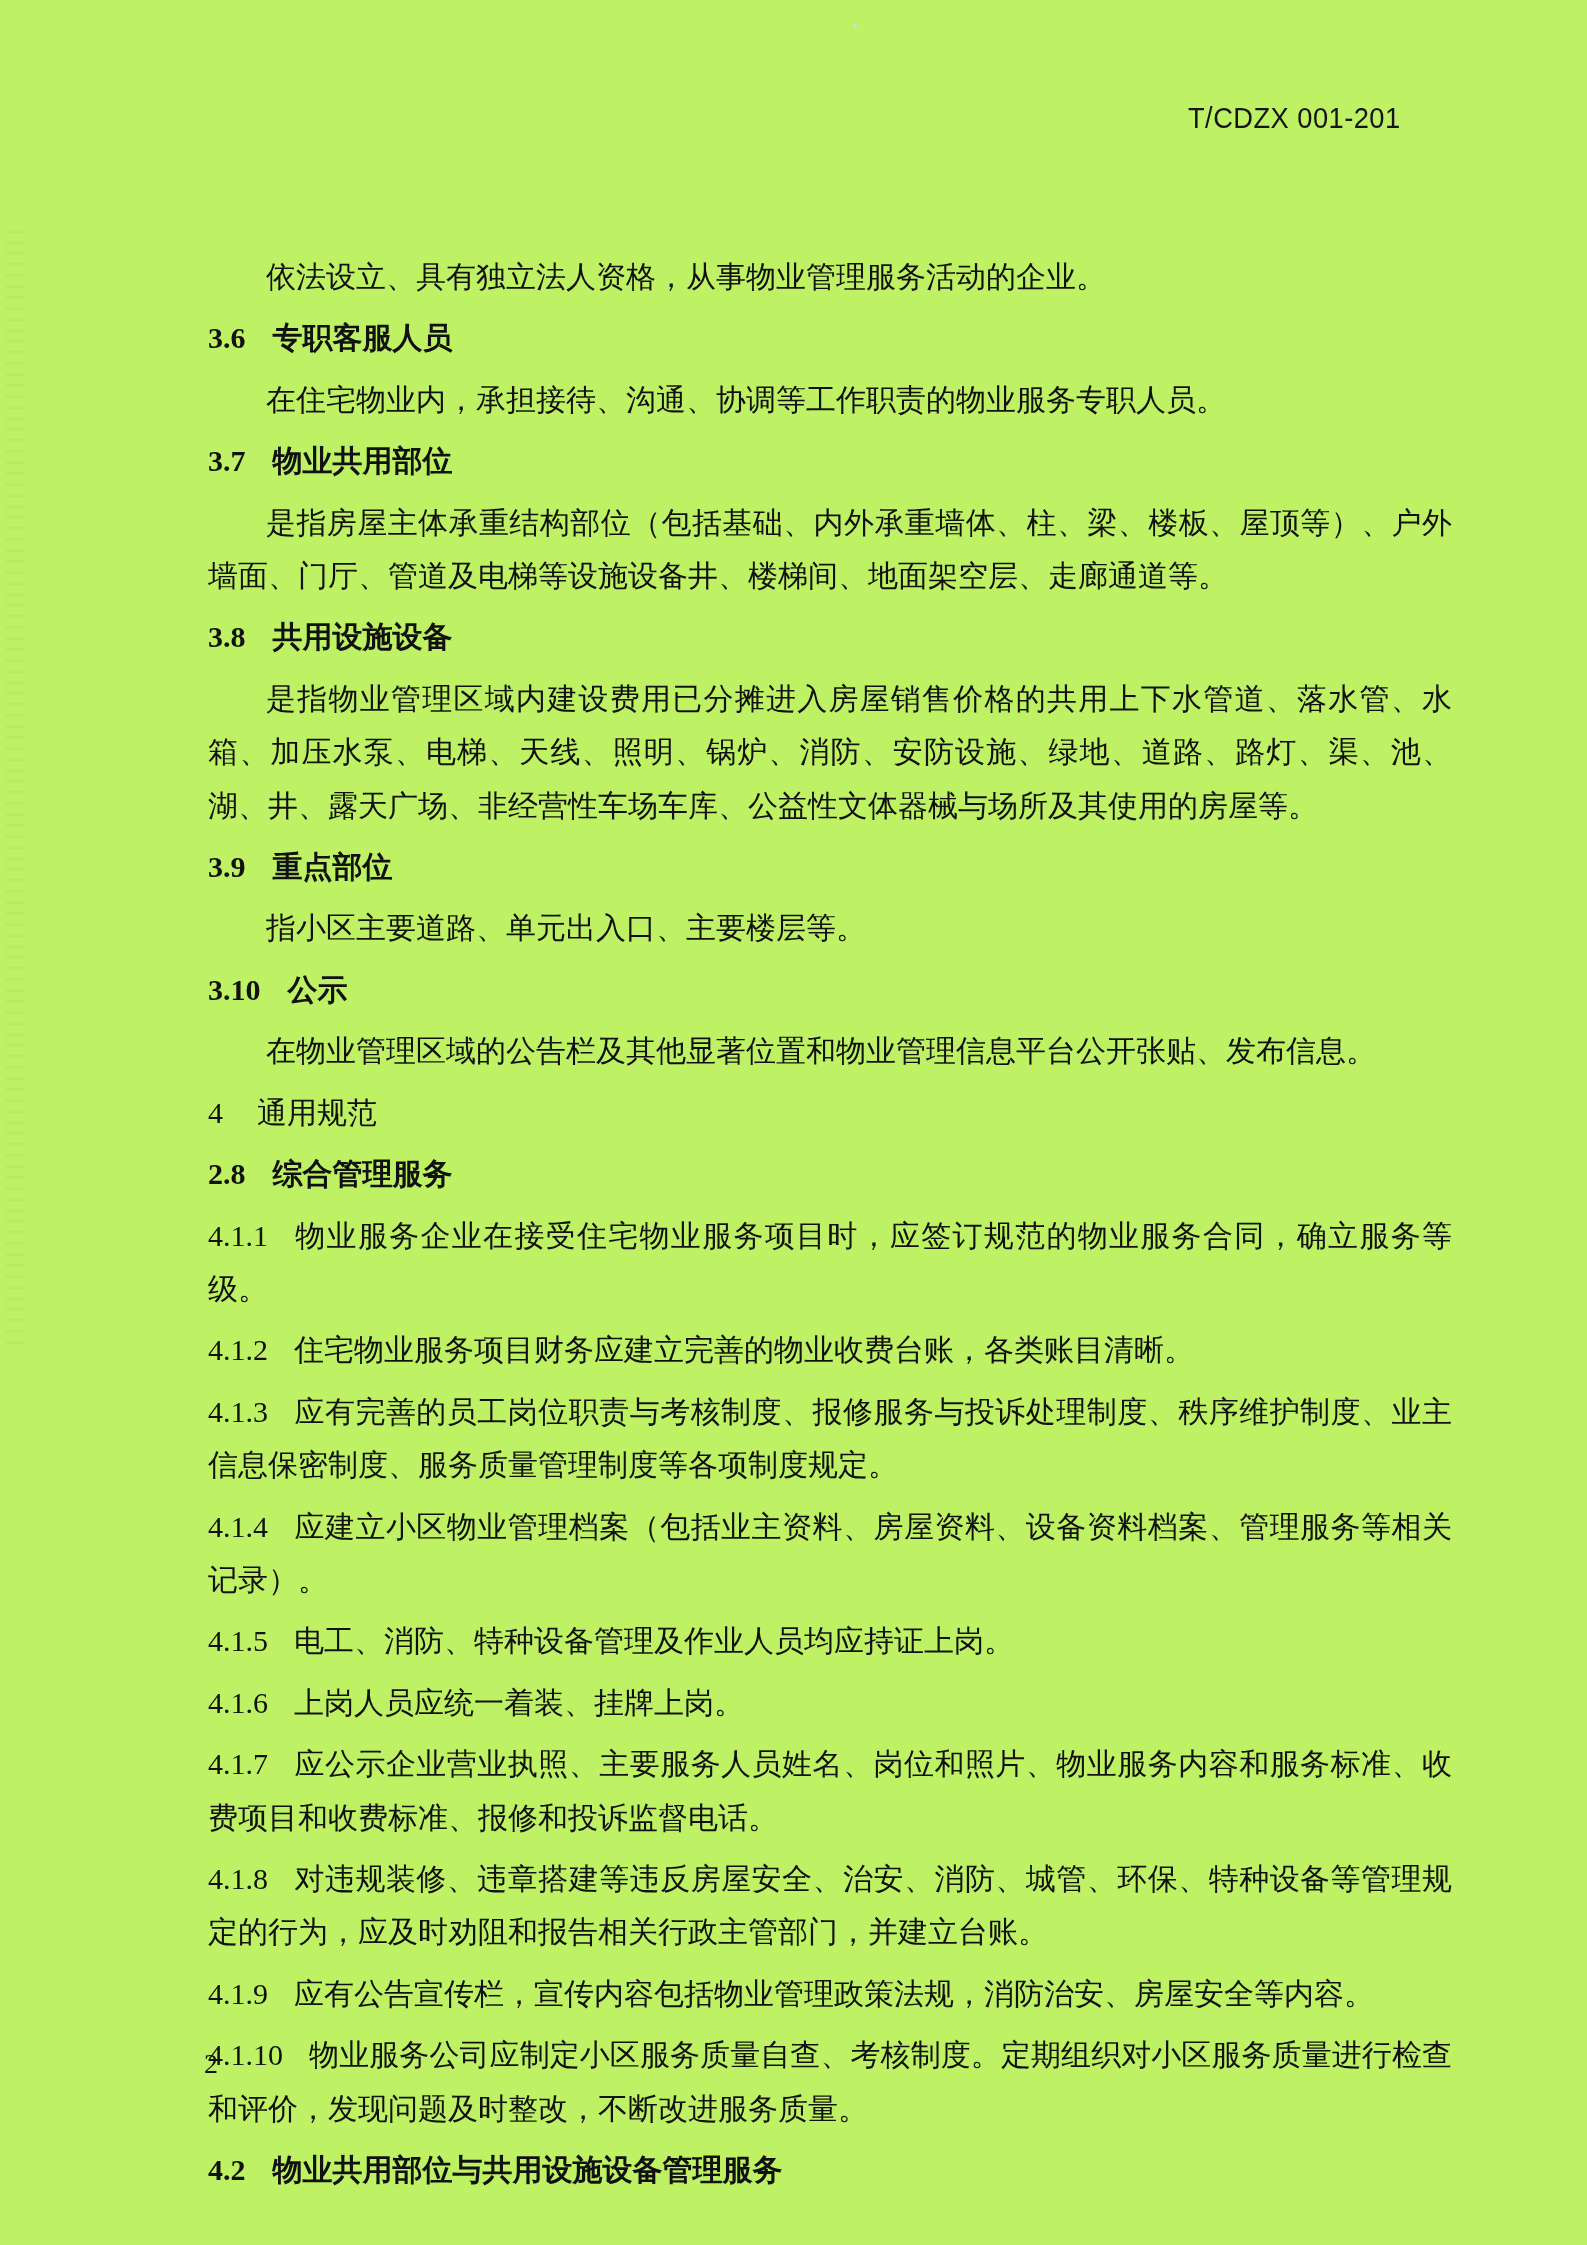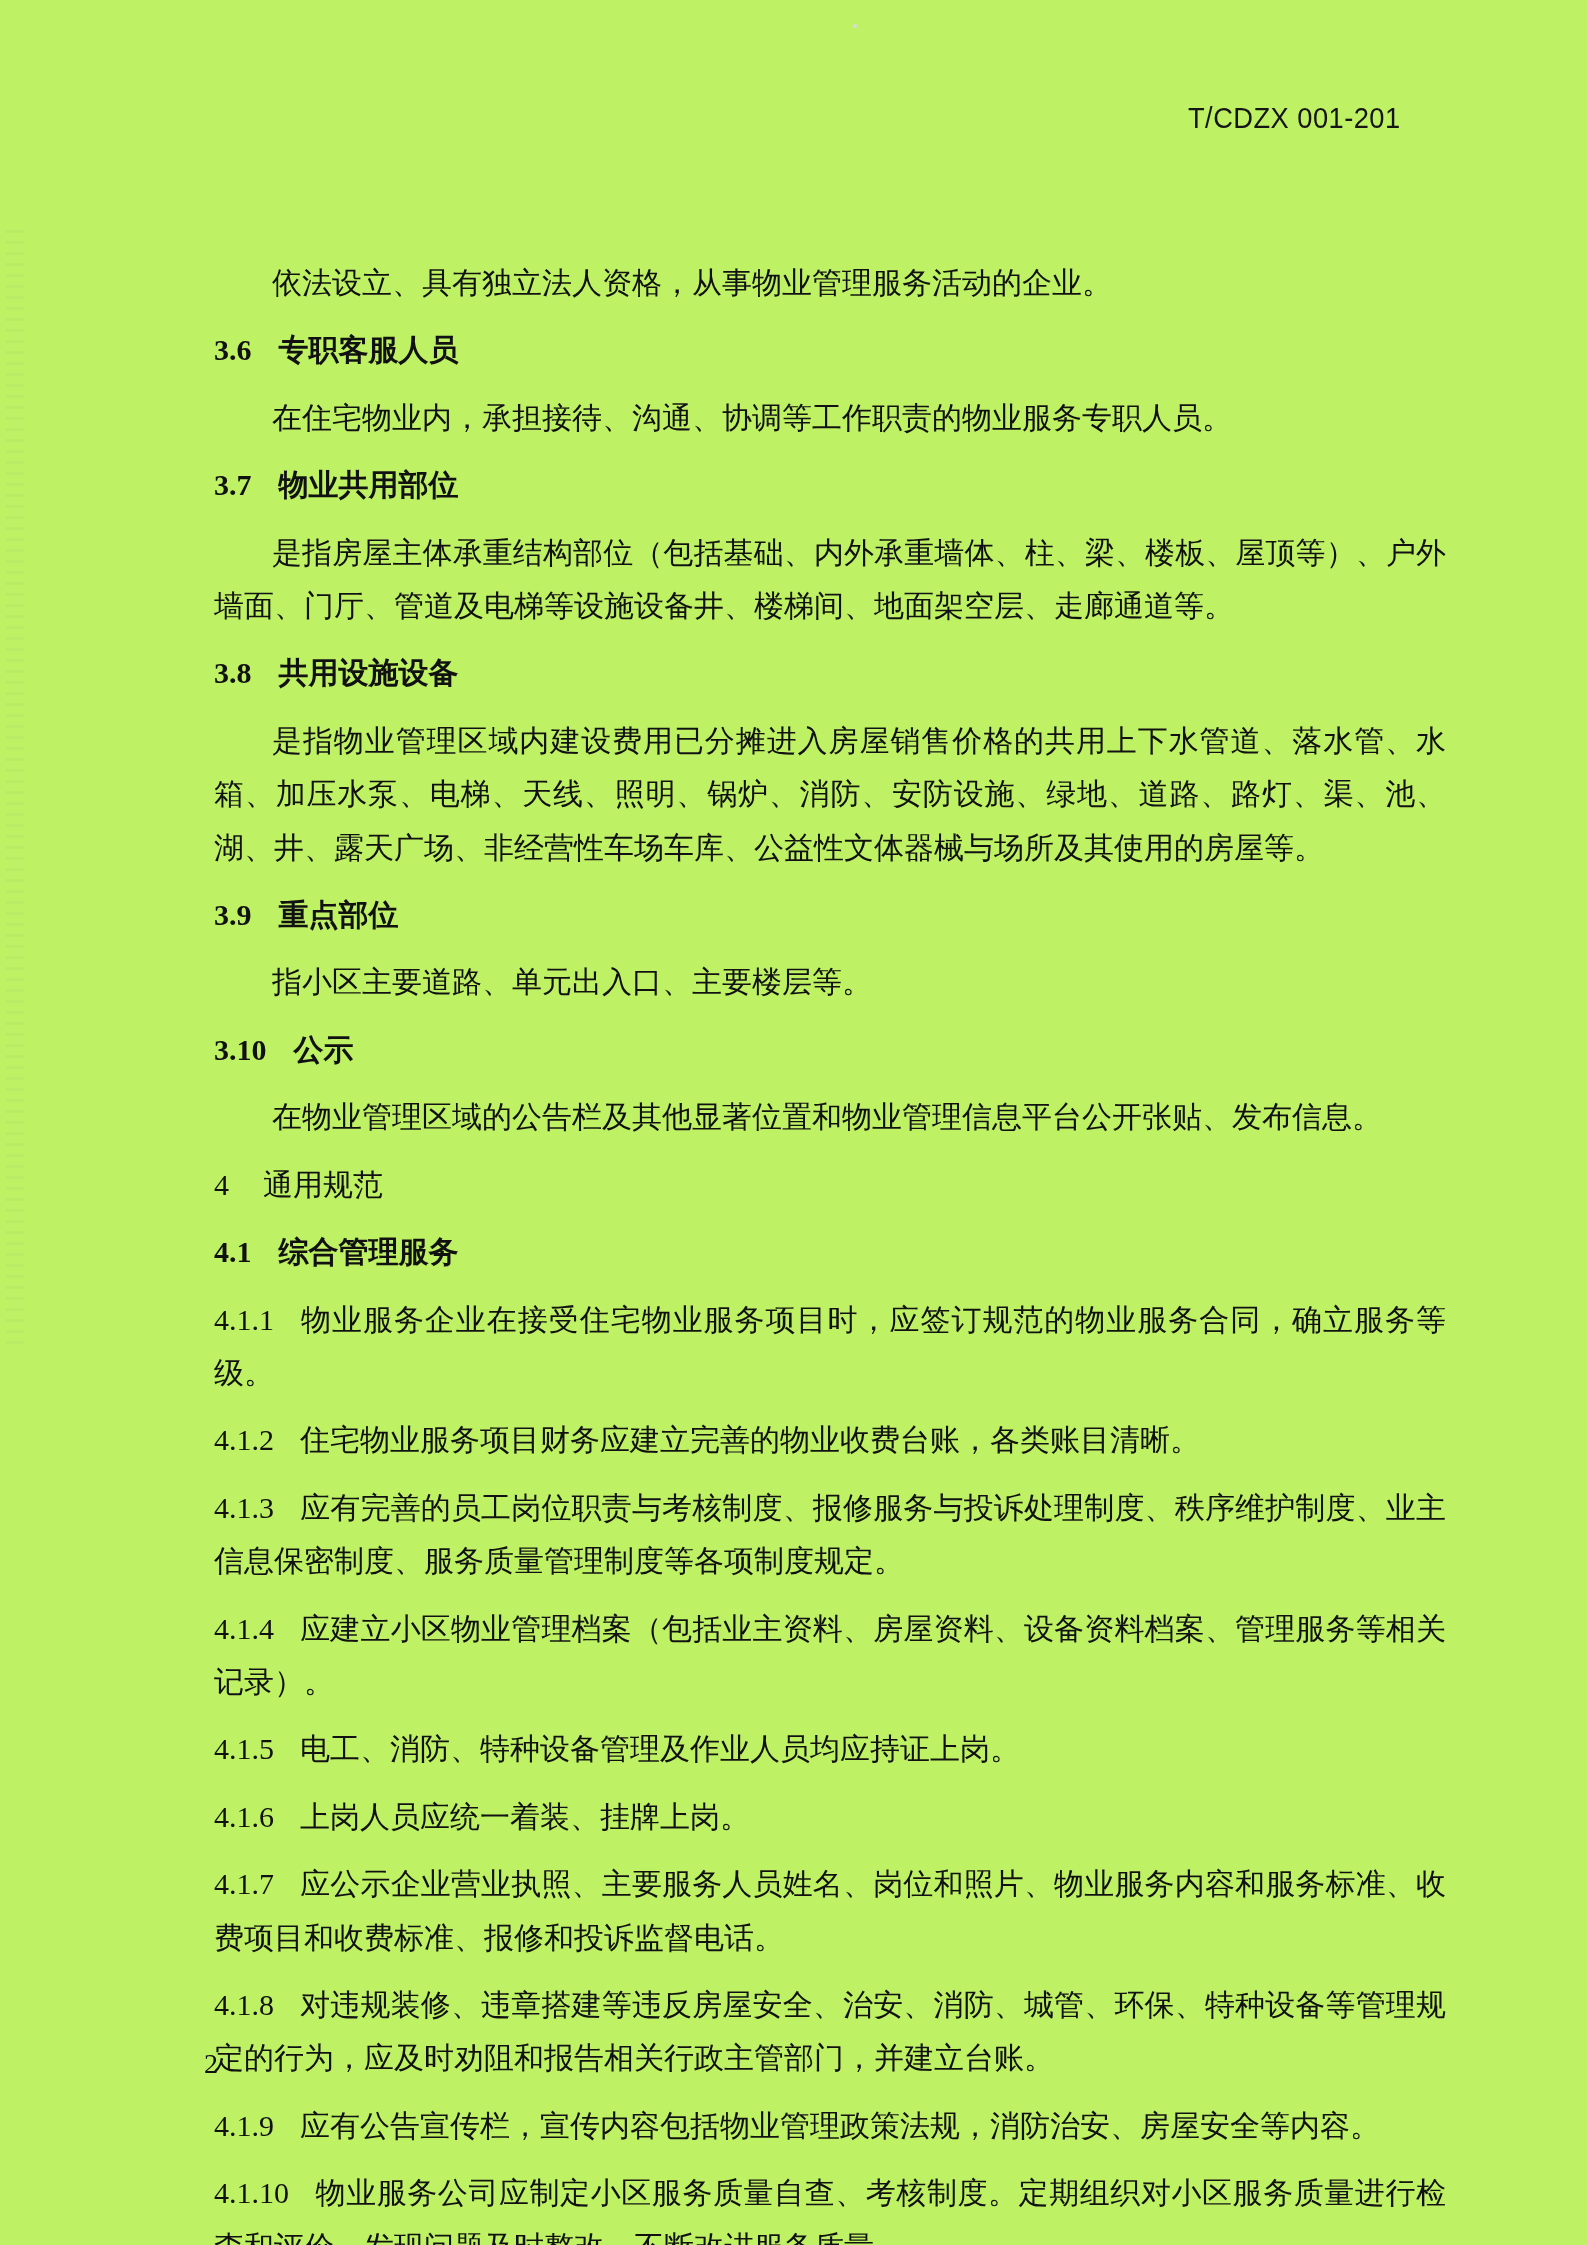--- a/index.html
+++ b/index.html
@@ -48,21 +48,21 @@
   }
   .doc-body {
     position: absolute;
     left: 200px; top: 242px;
     width: 1260px;
     font-size: 30px;
     line-height: 53.4px;
     text-align: justify;
     text-justify: inter-character;
   }
-  .doc-body p { margin: 14px; padding: 0; }
+  .doc-body p { margin: 8px; padding: 0; }
   .doc-body .paragraph { text-indent: 58px; }
   .doc-body .num { display: inline-block; text-indent: 0; }
   .doc-body .heading .num { font-weight: bold; margin-right: 27px; }
   .doc-body .heading .title { font-weight: bold; }
   .doc-body .chapter .num { font-weight: normal; margin-right: 34px; }
   .doc-body .chapter .title { font-weight: normal; }
   .doc-body .clause .num { font-weight: normal; margin-right: 26px; }
   .page-number {
     position: absolute;
     left: 204px; top: 2048px;
@@ -86,21 +86,21 @@
       <p class="paragraph">在住宅物业内，承担接待、沟通、协调等工作职责的物业服务专职人员。</p>
       <p class="heading"><span class="num">3.7</span><span class="title">物业共用部位</span></p>
       <p class="paragraph">是指房屋主体承重结构部位（包括基础、内外承重墙体、柱、梁、楼板、屋顶等）、户外墙面、门厅、管道及电梯等设施设备井、楼梯间、地面架空层、走廊通道等。</p>
       <p class="heading"><span class="num">3.8</span><span class="title">共用设施设备</span></p>
       <p class="paragraph">是指物业管理区域内建设费用已分摊进入房屋销售价格的共用上下水管道、落水管、水箱、加压水泵、电梯、天线、照明、锅炉、消防、安防设施、绿地、道路、路灯、渠、池、湖、井、露天广场、非经营性车场车库、公益性文体器械与场所及其使用的房屋等。</p>
       <p class="heading"><span class="num">3.9</span><span class="title">重点部位</span></p>
       <p class="paragraph">指小区主要道路、单元出入口、主要楼层等。</p>
       <p class="heading"><span class="num">3.10</span><span class="title">公示</span></p>
       <p class="paragraph">在物业管理区域的公告栏及其他显著位置和物业管理信息平台公开张贴、发布信息。</p>
       <p class="chapter"><span class="num">4</span><span class="title">通用规范</span></p>
-      <p class="heading"><span class="num">4.1</span><span class="title">综合管理服务</span></p>
+      <p class="heading"><span class="num">2.8</span><span class="title">综合管理服务</span></p>
       <p class="clause"><span class="num">4.1.1</span>物业服务企业在接受住宅物业服务项目时，应签订规范的物业服务合同，确立服务等级。</p>
       <p class="clause"><span class="num">4.1.2</span>住宅物业服务项目财务应建立完善的物业收费台账，各类账目清晰。</p>
       <p class="clause"><span class="num">4.1.3</span>应有完善的员工岗位职责与考核制度、报修服务与投诉处理制度、秩序维护制度、业主信息保密制度、服务质量管理制度等各项制度规定。</p>
       <p class="clause"><span class="num">4.1.4</span>应建立小区物业管理档案（包括业主资料、房屋资料、设备资料档案、管理服务等相关记录）。</p>
       <p class="clause"><span class="num">4.1.5</span>电工、消防、特种设备管理及作业人员均应持证上岗。</p>
       <p class="clause"><span class="num">4.1.6</span>上岗人员应统一着装、挂牌上岗。</p>
       <p class="clause"><span class="num">4.1.7</span>应公示企业营业执照、主要服务人员姓名、岗位和照片、物业服务内容和服务标准、收费项目和收费标准、报修和投诉监督电话。</p>
       <p class="clause"><span class="num">4.1.8</span>对违规装修、违章搭建等违反房屋安全、治安、消防、城管、环保、特种设备等管理规定的行为，应及时劝阻和报告相关行政主管部门，并建立台账。</p>
       <p class="clause"><span class="num">4.1.9</span>应有公告宣传栏，宣传内容包括物业管理政策法规，消防治安、房屋安全等内容。</p>
       <p class="clause"><span class="num">4.1.10</span>物业服务公司应制定小区服务质量自查、考核制度。定期组织对小区服务质量进行检查和评价，发现问题及时整改，不断改进服务质量。</p>

